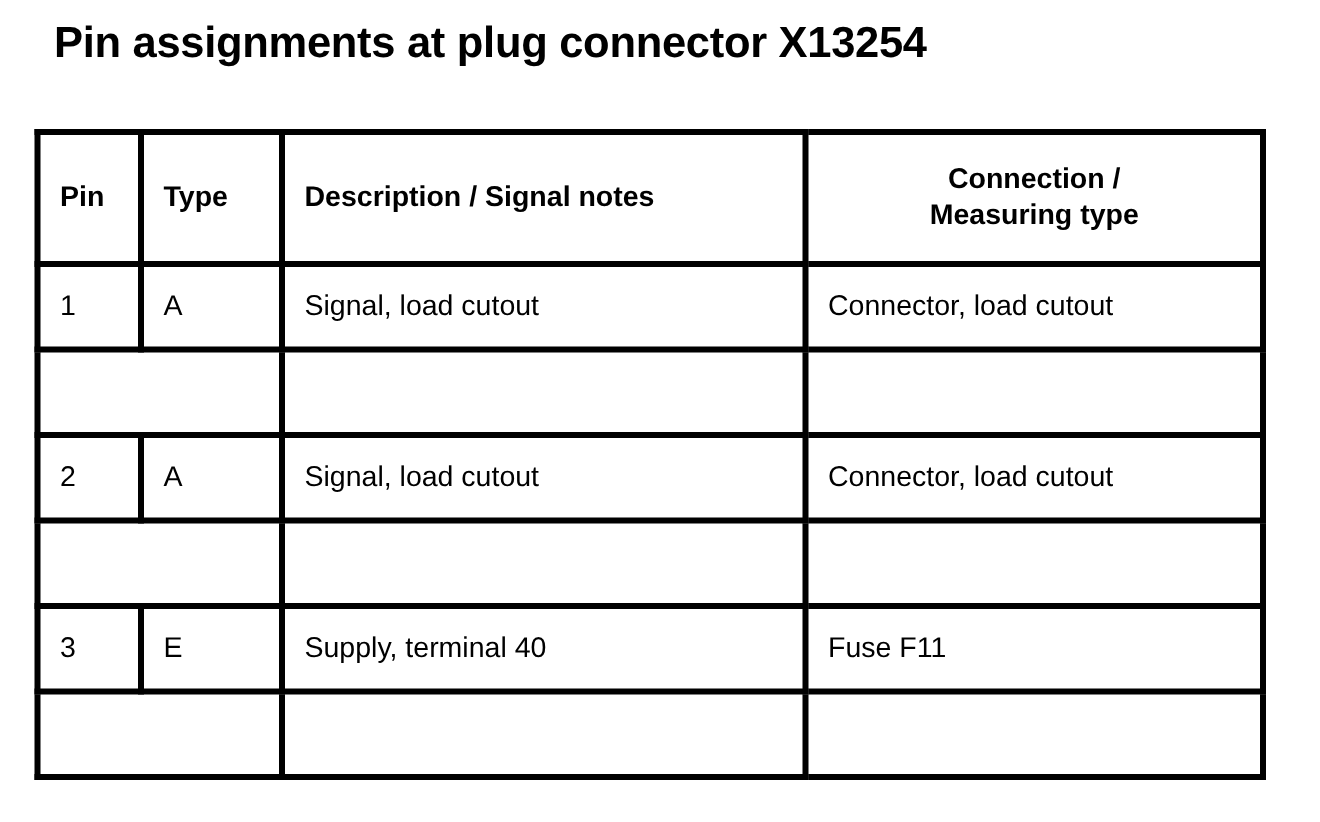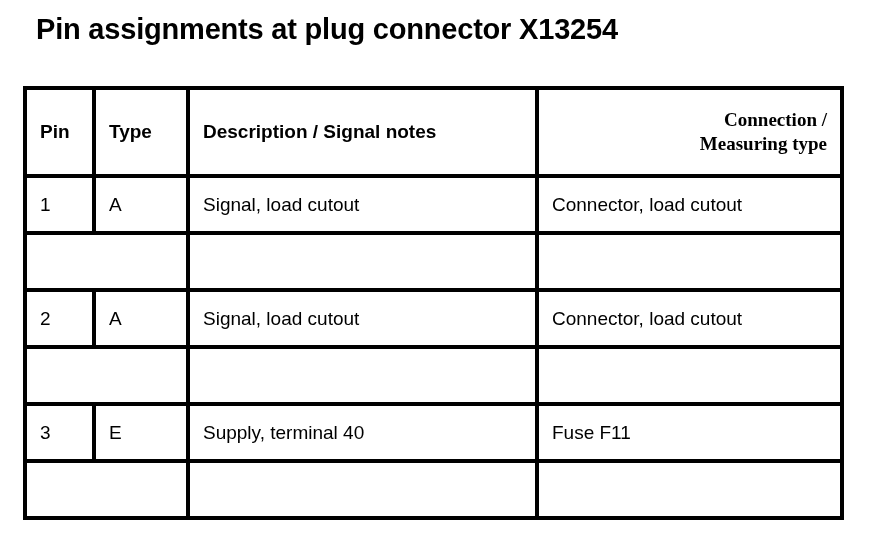--- a/index.html
+++ b/index.html
@@ -57,23 +57,22 @@
   col.c-type  { width: 94px; }
   col.c-desc  { width: 349px; }
   col.c-conn  { width: 305px; }
 
   
   tr.header-row td {
     font-weight: bold;
     height: 84px;
   }
   td.head-center {
-    text-align: right;
+    text-align: center;
     padding: 0 10px;
-    font-family: Liberation Serif, serif;
   }
 
   
   tr.data-row td { height: 53px; }
 
   
   tr.spacer-row td { height: 53px; }
 </style>
 </head>
 <body>

